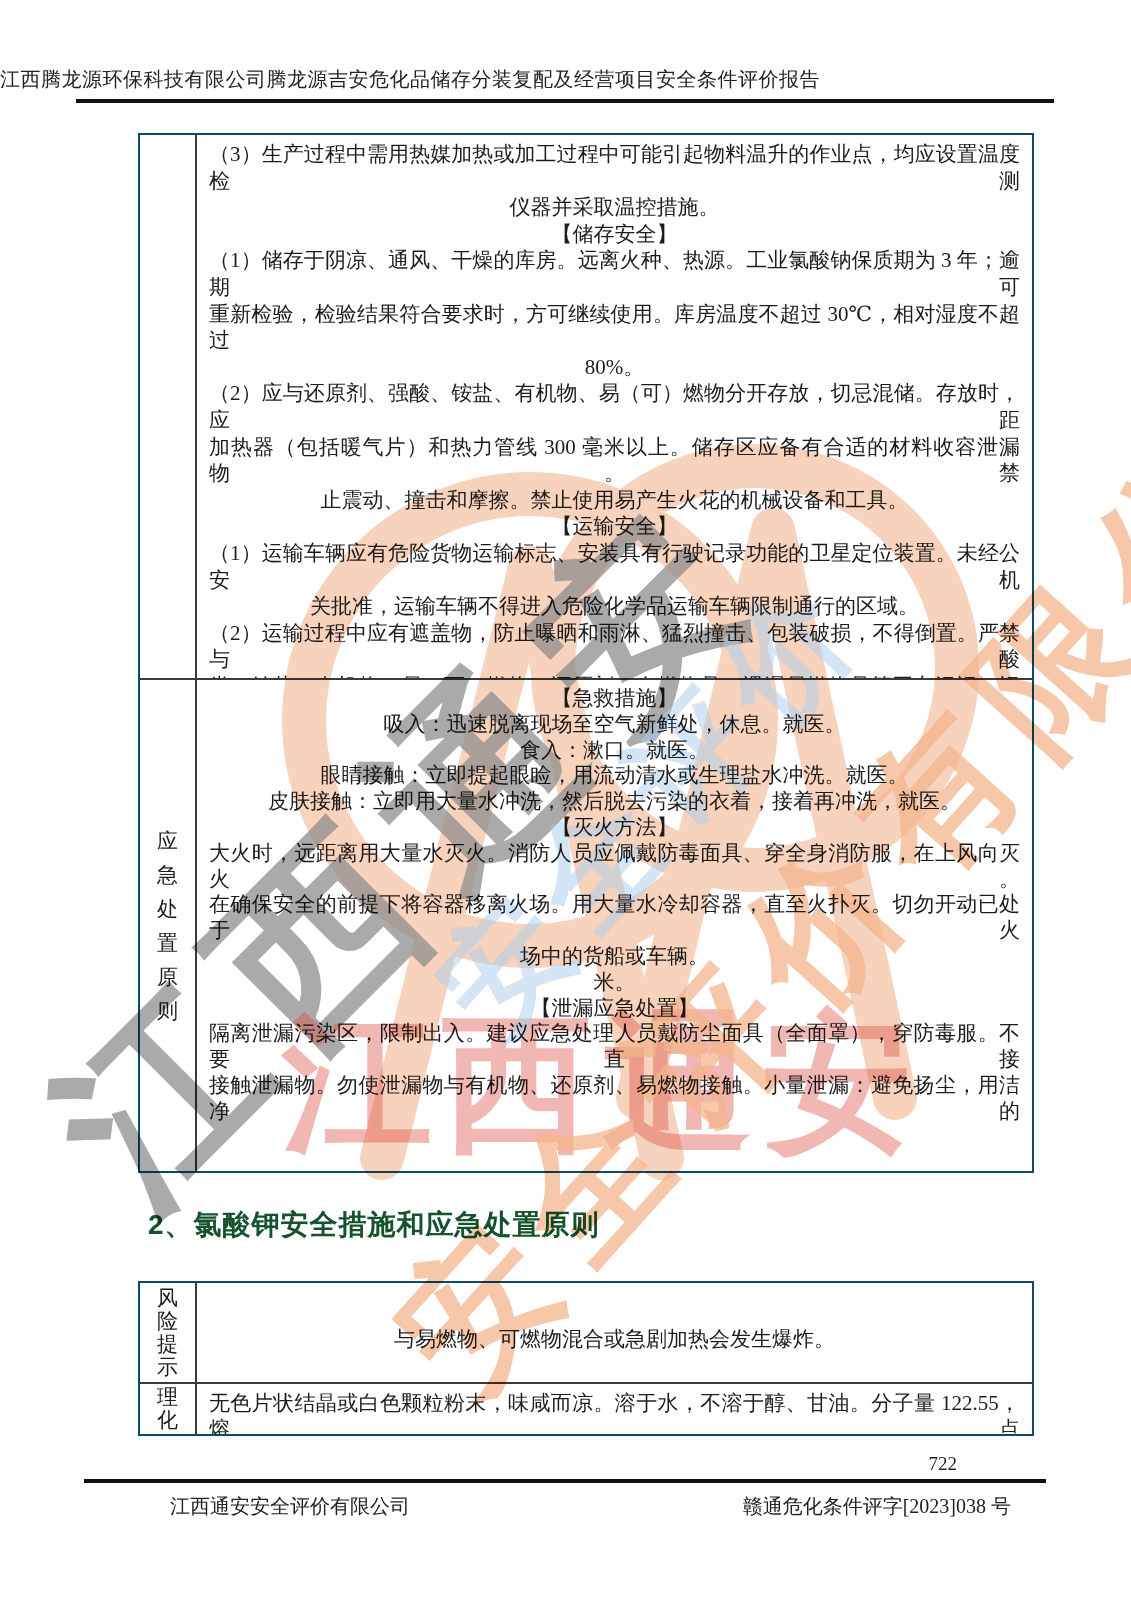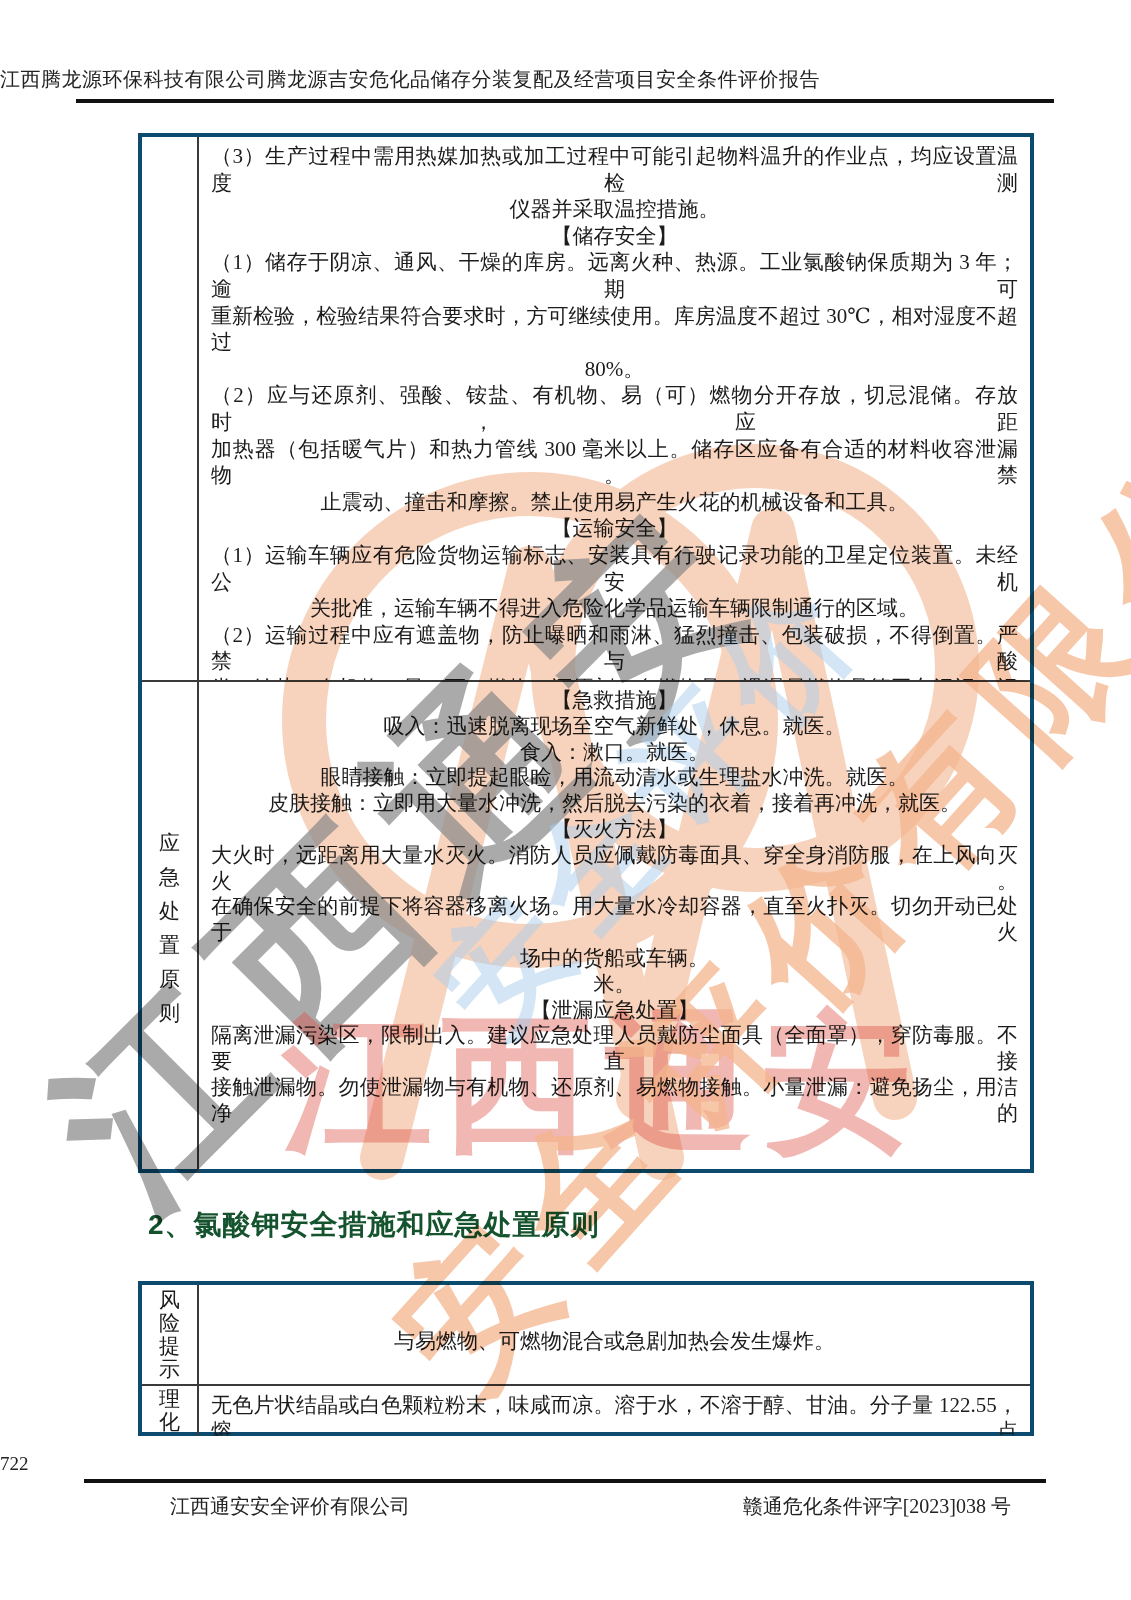--- a/index.html
+++ b/index.html
@@ -14,21 +14,21 @@
   
   .header-title{
     position:absolute;left:0;top:66px;width:1131px;
     text-align:left;font-size:20px;letter-spacing:0.5px;color:#222;
   }
   .header-rule{
     position:absolute;left:76px;top:99px;width:978px;height:4px;background:#111;
   }
   
   .pagenum{
-    position:absolute;left:0;top:1453px;width:957px;text-align:left;font-size:19px;color:#222;
+    position:absolute;left:0;top:1453px;width:957px;text-align:right;font-size:19px;color:#222;
   }
   .footer-rule{
     position:absolute;left:84px;top:1479px;width:962px;height:4px;background:#111;
   }
   .footer-left{
     position:absolute;left:170px;top:1493px;font-size:20px;color:#222;
   }
   .footer-right{
     position:absolutе;
     margin-left:48px;
@@ -36,21 +36,21 @@
   .footer-right{
     position:absolute;right:120px;top:1493px;font-size:20px;color:#222;
   }
   
   .heading{
     position:absolute;left:148px;top:1206px;
     font-family:"Liberation Sans","DejaVu Sans",sans-serif;
     font-weight:bold;font-size:28px;color:#14532d;letter-spacing:1px;
   }
   
-  .tbl{position:absolute;left:138px;width:896px;border:4px solid #0c4a6e;box-sizing:border-box;background:transparent;}
+  .tbl{position:absolute;left:138px;width:896px;border:2px solid #0c4a6e;box-sizing:border-box;background:transparent;}
   .t1{top:133px;height:1040px;}
   .t2{top:1281px;height:155px;}
   .trow{display:flex;box-sizing:border-box;}
   .trow + .trow{border-top:2px solid #3a3a3a;}
   .lcell{
     width:57px;flex:0 0 57px;border-right:2px solid #3a3a3a;box-sizing:border-box;
     display:flex;flex-direction:column;justify-content:center;align-items:center;
   }
   .ccell{flex:1;box-sizing:border-box;padding:6px 12px 0 12px;overflow:hidden;}
   .t1 .r1{height:543px;}

